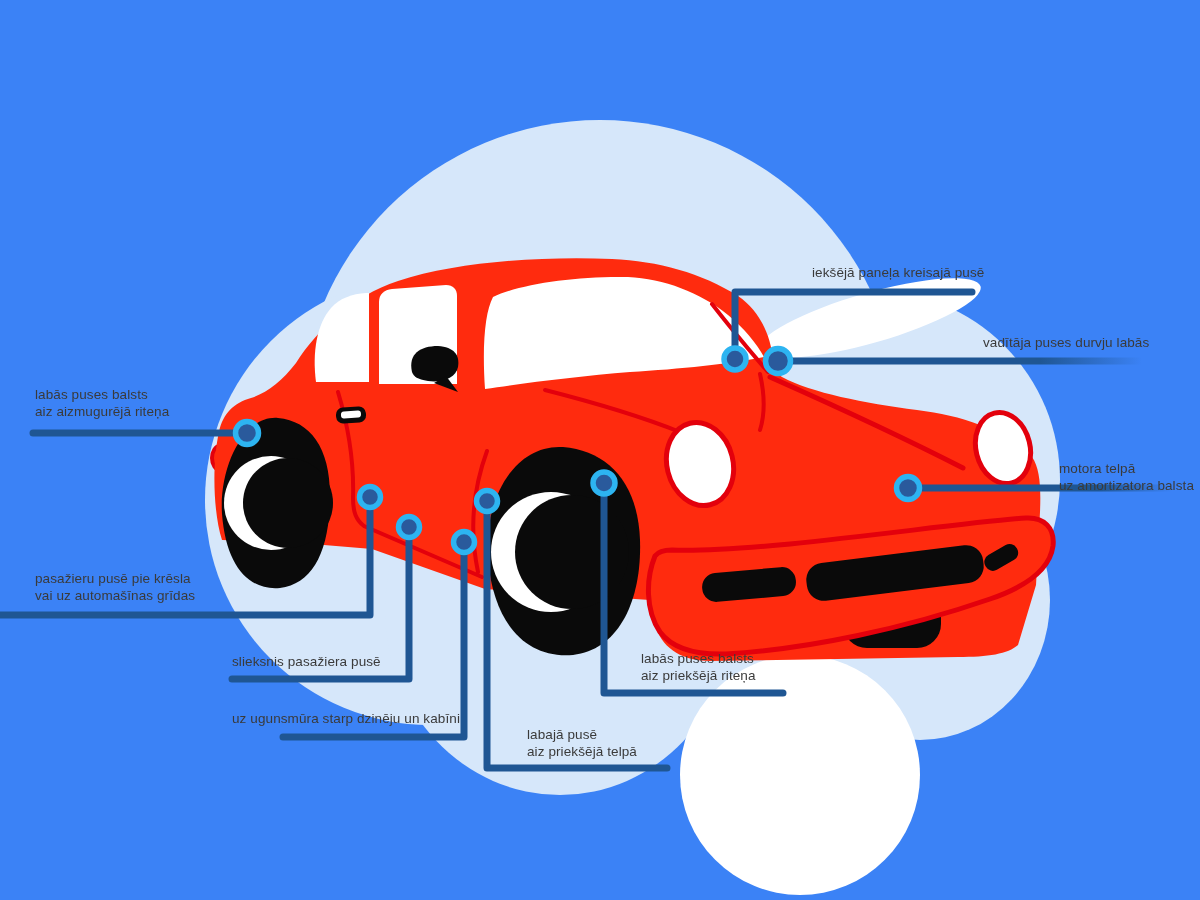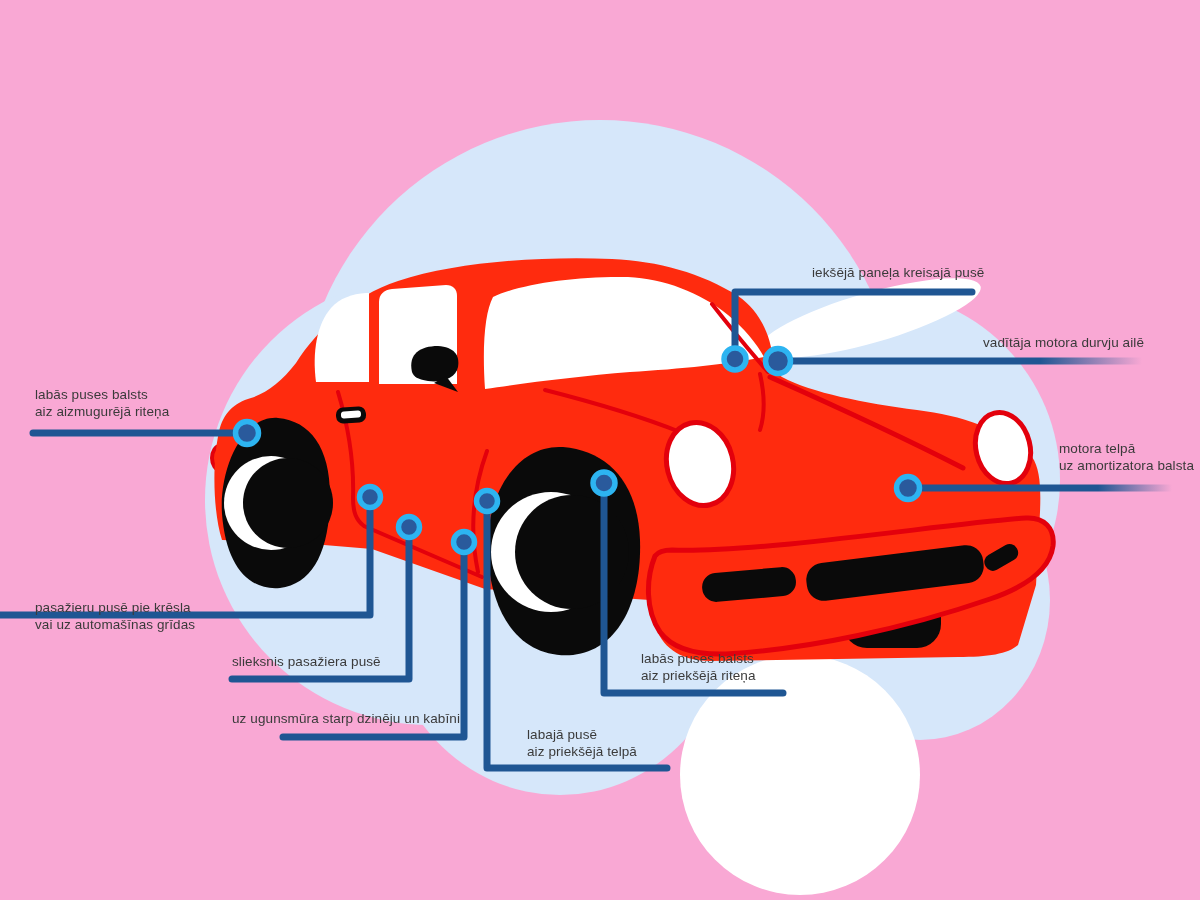--- a/index.html
+++ b/index.html
@@ -1,16 +1,16 @@
 <!DOCTYPE html>
 <html><head>
 <meta charset="utf-8">
 <style>
   html,body{margin:0;padding:0;background:#ffffff;}
-  .stage{position:relative;width:1200px;height:900px;background:#f9a8d4;overflow:hidden;
+  .stage{position:relative;width:1200px;height:900px;background:#3b82f6;overflow:hidden;
          font-family:"Liberation Sans",sans-serif;}
   .stage svg{position:absolute;left:0;top:0;}
   .callout-label{position:absolute;font-size:13.5px;line-height:17px;color:#3a3a3a;
                  white-space:pre-line;letter-spacing:.1px;}
 </style>
 </head>
 <body>
 
 <div class="stage">
 
@@ -145,26 +145,26 @@
         <circle cx="464" cy="542" r="10.5" fill="#2a5a9c" stroke="#2db4f1" stroke-width="5.5"></circle>
         <polyline points="487,501 487,768 667,768" fill="none" stroke="#1f5693" stroke-width="7" stroke-linecap="round" stroke-linejoin="round"></polyline>
         <circle cx="487" cy="501" r="10.5" fill="#2a5a9c" stroke="#2db4f1" stroke-width="5.5"></circle>
         <polyline points="604,483 604,693 783,693" fill="none" stroke="#1f5693" stroke-width="7" stroke-linecap="round" stroke-linejoin="round"></polyline>
         <circle cx="604" cy="483" r="11" fill="#2a5a9c" stroke="#2db4f1" stroke-width="5.5"></circle>
       </g>
   </svg>
 
   <div id="labels-layer">
       <div class="callout-label" style="left: 812px; top: 264px; color: rgb(58, 58, 58);">iekšējā paneļa kreisajā pusē</div>
-      <div class="callout-label" style="left: 983px; top: 334px; color: rgb(58, 58, 58);">vadītāja motora durvju ailē</div>
+      <div class="callout-label" style="left: 983px; top: 334px; color: rgb(58, 58, 58);">vadītāja puses durvju labās</div>
       <div class="callout-label" style="left: 35px; top: 386px; color: rgb(58, 58, 58);">labās puses balsts
 aiz aizmugurējā riteņa</div>
-      <div class="callout-label" style="left: 1059px; top: 440px; color: rgb(58, 58, 58);">motora telpā
+      <div class="callout-label" style="left: 1059px; top: 460px; color: rgb(58, 58, 58);">motora telpā
 uz amortizatora balsta</div>
-      <div class="callout-label" style="left: 35px; top: 570px; color: rgb(58, 58, 58); margin-top: 29px;">pasažieru pusē pie krēsla
+      <div class="callout-label" style="left: 35px; top: 570px; color: rgb(58, 58, 58);">pasažieru pusē pie krēsla
 vai uz automašīnas grīdas</div>
       <div class="callout-label" style="left: 232px; top: 653px; color: rgb(58, 58, 58); text-align: center;">slieksnis pasažiera pusē</div>
       <div class="callout-label" style="left: 232px; top: 710px; color: rgb(58, 58, 58);">uz ugunsmūra starp dzinēju un kabīni</div>
       <div class="callout-label" style="left: 527px; top: 726px; color: rgb(58, 58, 58);">labajā pusē
 aiz priekšējā telpā</div>
       <div class="callout-label" style="left: 641px; top: 650px; color: rgb(58, 58, 58);">labās puses balsts
 aiz priekšējā riteņa</div>
     </div>
 </div>
 

